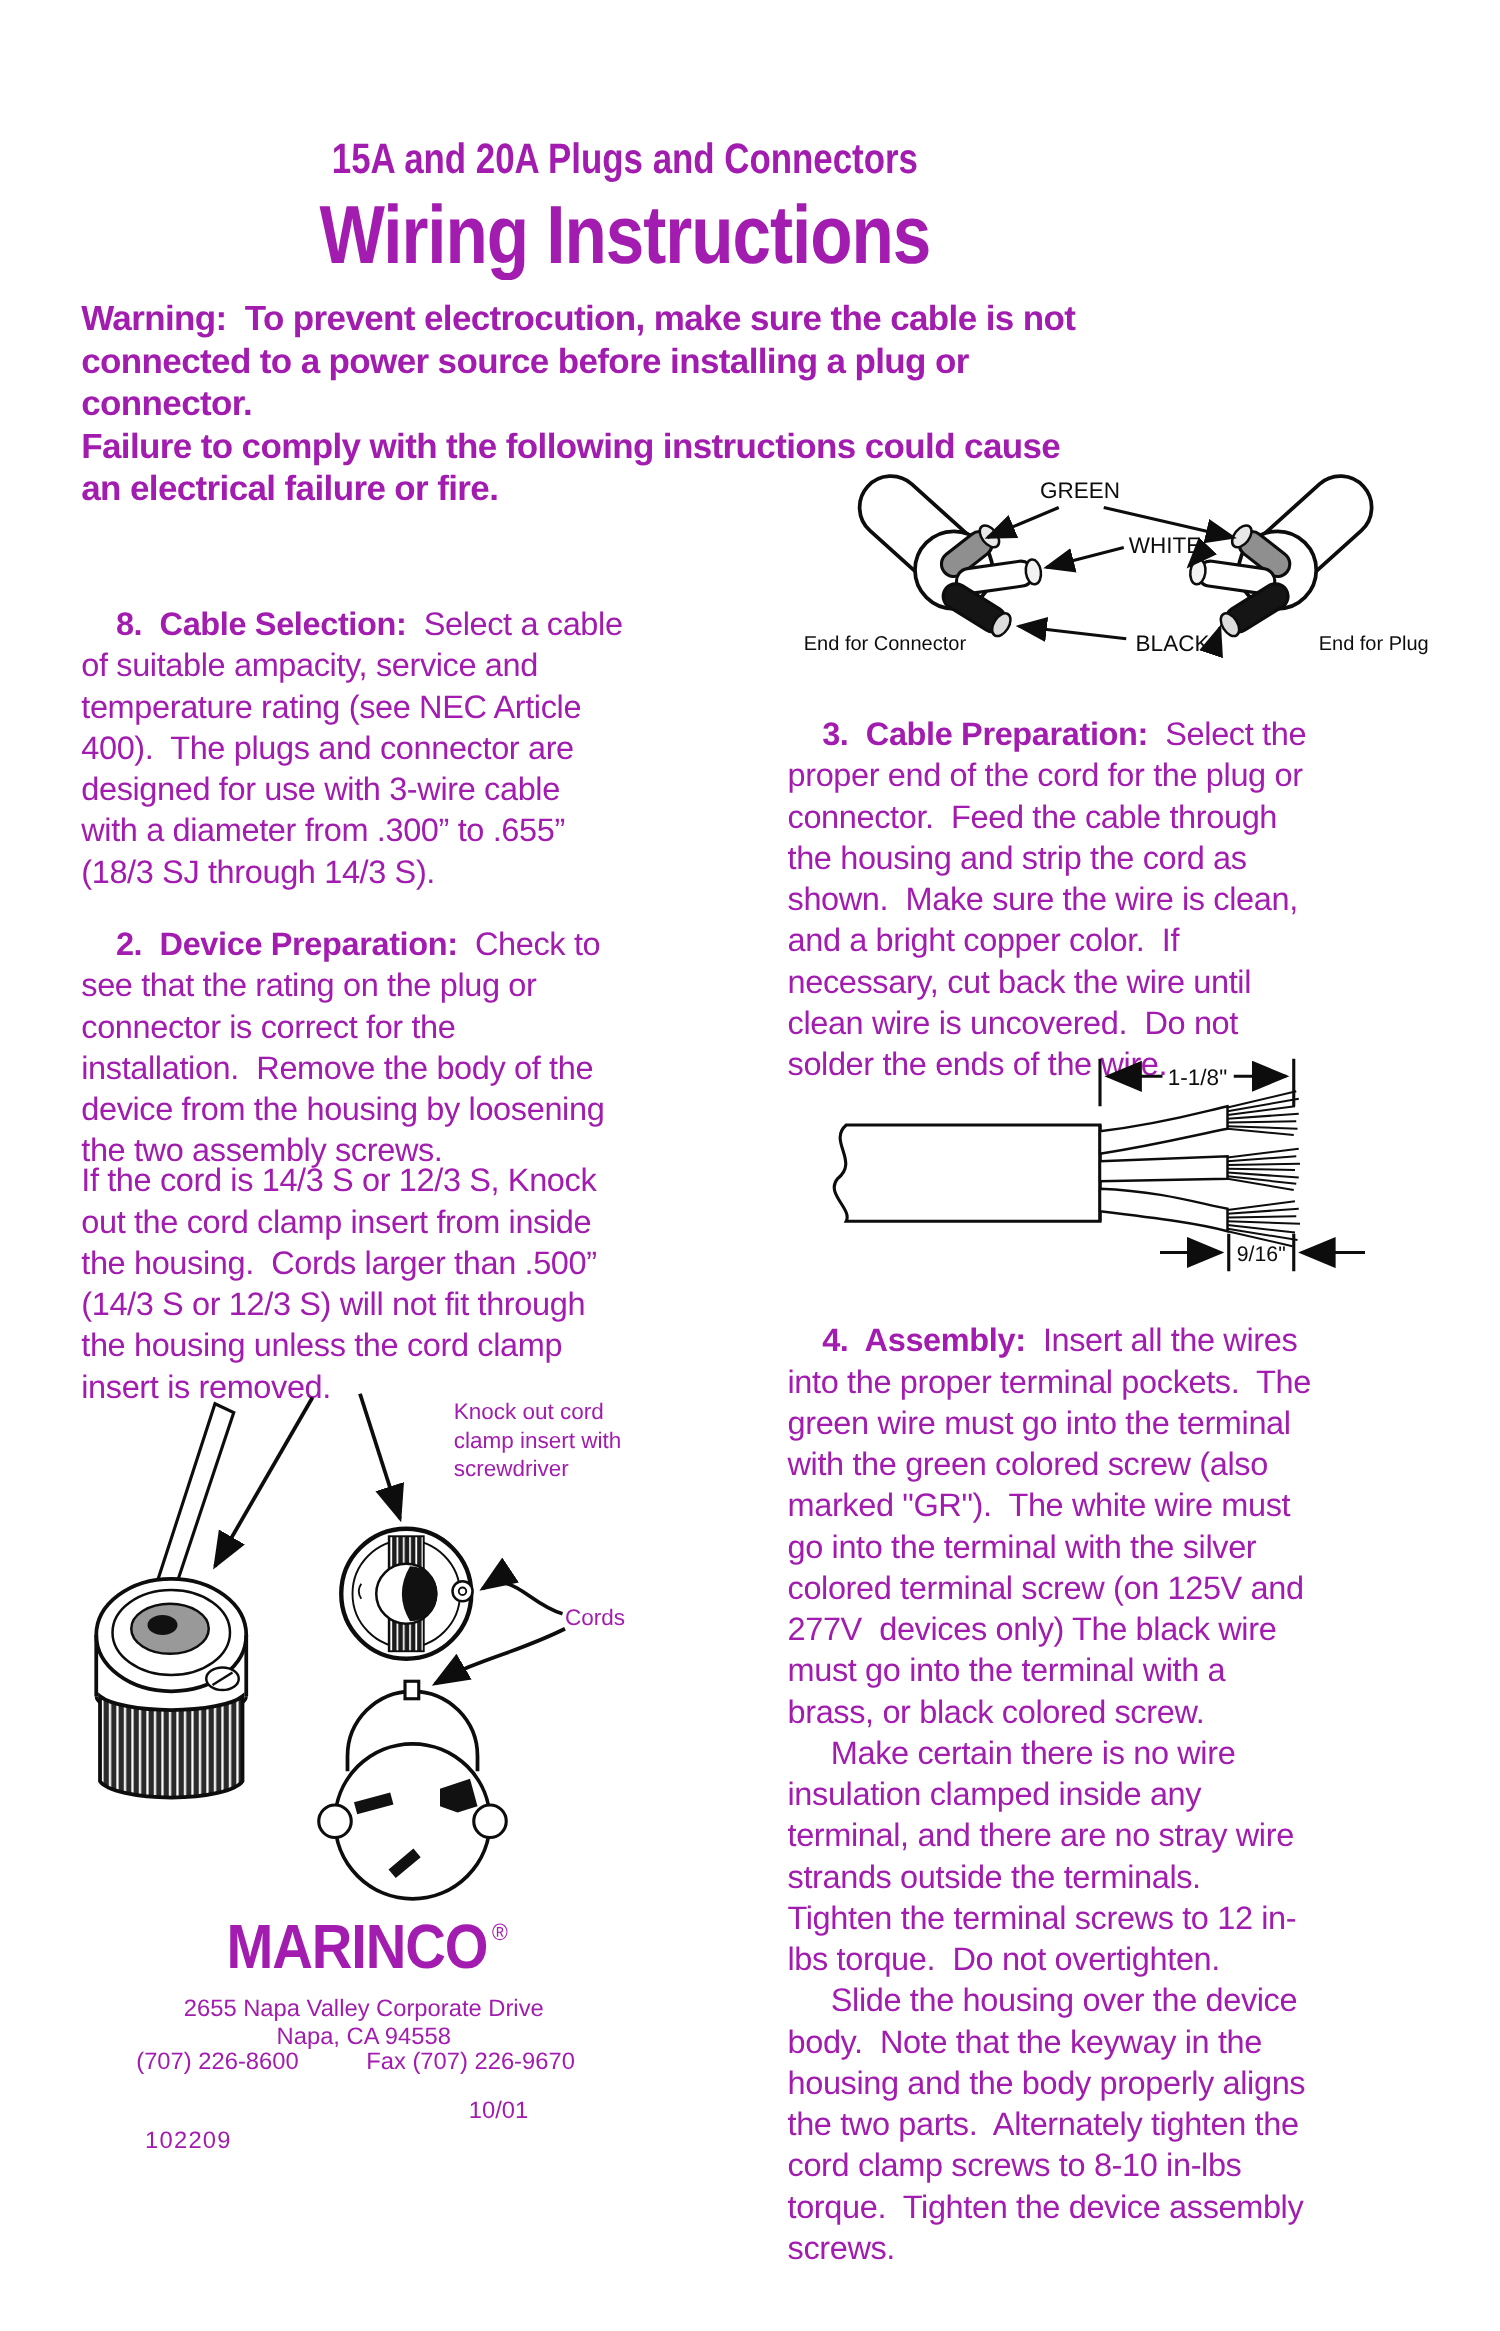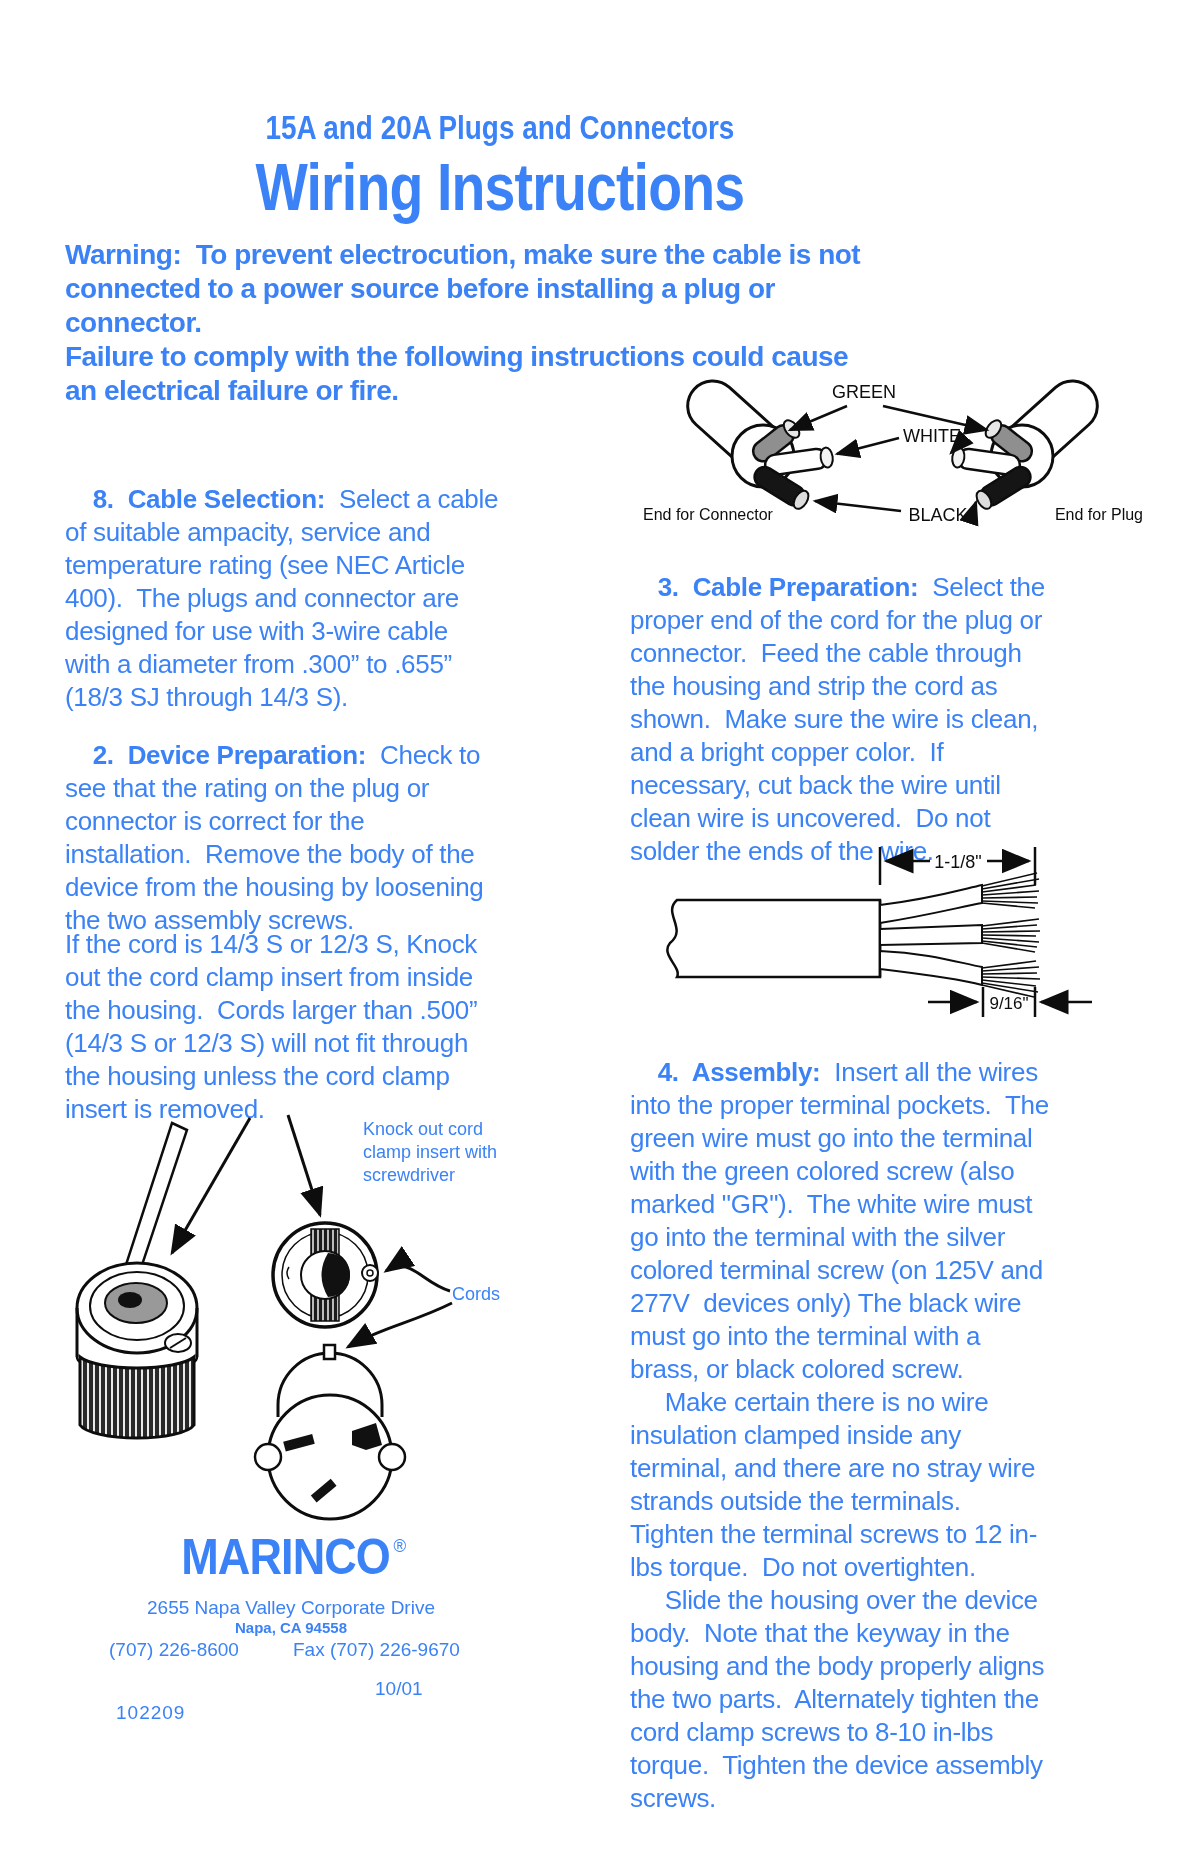--- a/index.html
+++ b/index.html
@@ -1,21 +1,21 @@
 <!DOCTYPE html>
 <html><head>
 <meta charset="utf-8">
 <style>
   html,body{margin:0;padding:0;background:#e8e8e8;}
   .page{
     position:relative;
     width:1200px;height:1865px;
     margin:0 auto;
     background:#ffffff;
-    color:#3b82f6;
+    color:#a21caf;
     font-family:"Liberation Sans","DejaVu Sans",sans-serif;
     overflow:hidden;
   }
   .abs{position:absolute;}
   .pre{white-space:pre-wrap;}
   .center{text-align:center;}
   .condense{display:inline-block;transform:scaleX(0.84);transform-origin:center;white-space:nowrap;}
   .condense2{display:inline-block;transform:scaleX(0.82);transform-origin:center;white-space:nowrap;}
 
   .subtitle{left:65px;top:108px;width:870px;font-size:34px;font-weight:bold;line-height:38px;}
@@ -35,21 +35,21 @@
   .s3{top:538px;}
   .s4{top:1023px;}
 
   .knock-note{left:323px;top:1118px;width:140px;margin-left:40px;}
   .keyway-label{left:452px;top:1283px;width:90px;}
 
   .logo-wrap{left:65px;top:1528px;width:452px;}
   .logo{display:inline-block;transform:scaleX(0.9);transform-origin:center;font-size:50px;font-weight:bold;letter-spacing:-1px;}
   .logo sup{font-size:19px;font-weight:normal;position:relative;top:-4px;left:4px;}
   .addr1{left:65px;top:1597px;width:452px;font-size:19px;}
-  .addr2{left:65px;top:1619px;width:452px;font-size:15px;font-weight:bold;}
+  .addr2{left:65px;top:1619px;width:452px;font-size:19px;}
   .phone{left:109px;top:1639px;font-size:19px;}
   .fax{left:293px;top:1639px;font-size:19px;}
   .docnum{left:116px;top:1678px;font-size:19px;letter-spacing:1px;margin-top:24px;}
   .docdate{left:375px;top:1678px;font-size:19px;}
 
   svg text{font-family:"Liberation Sans","DejaVu Sans",sans-serif;fill:#0d0d0d;}
 </style>
 </head>
 <body>
 

